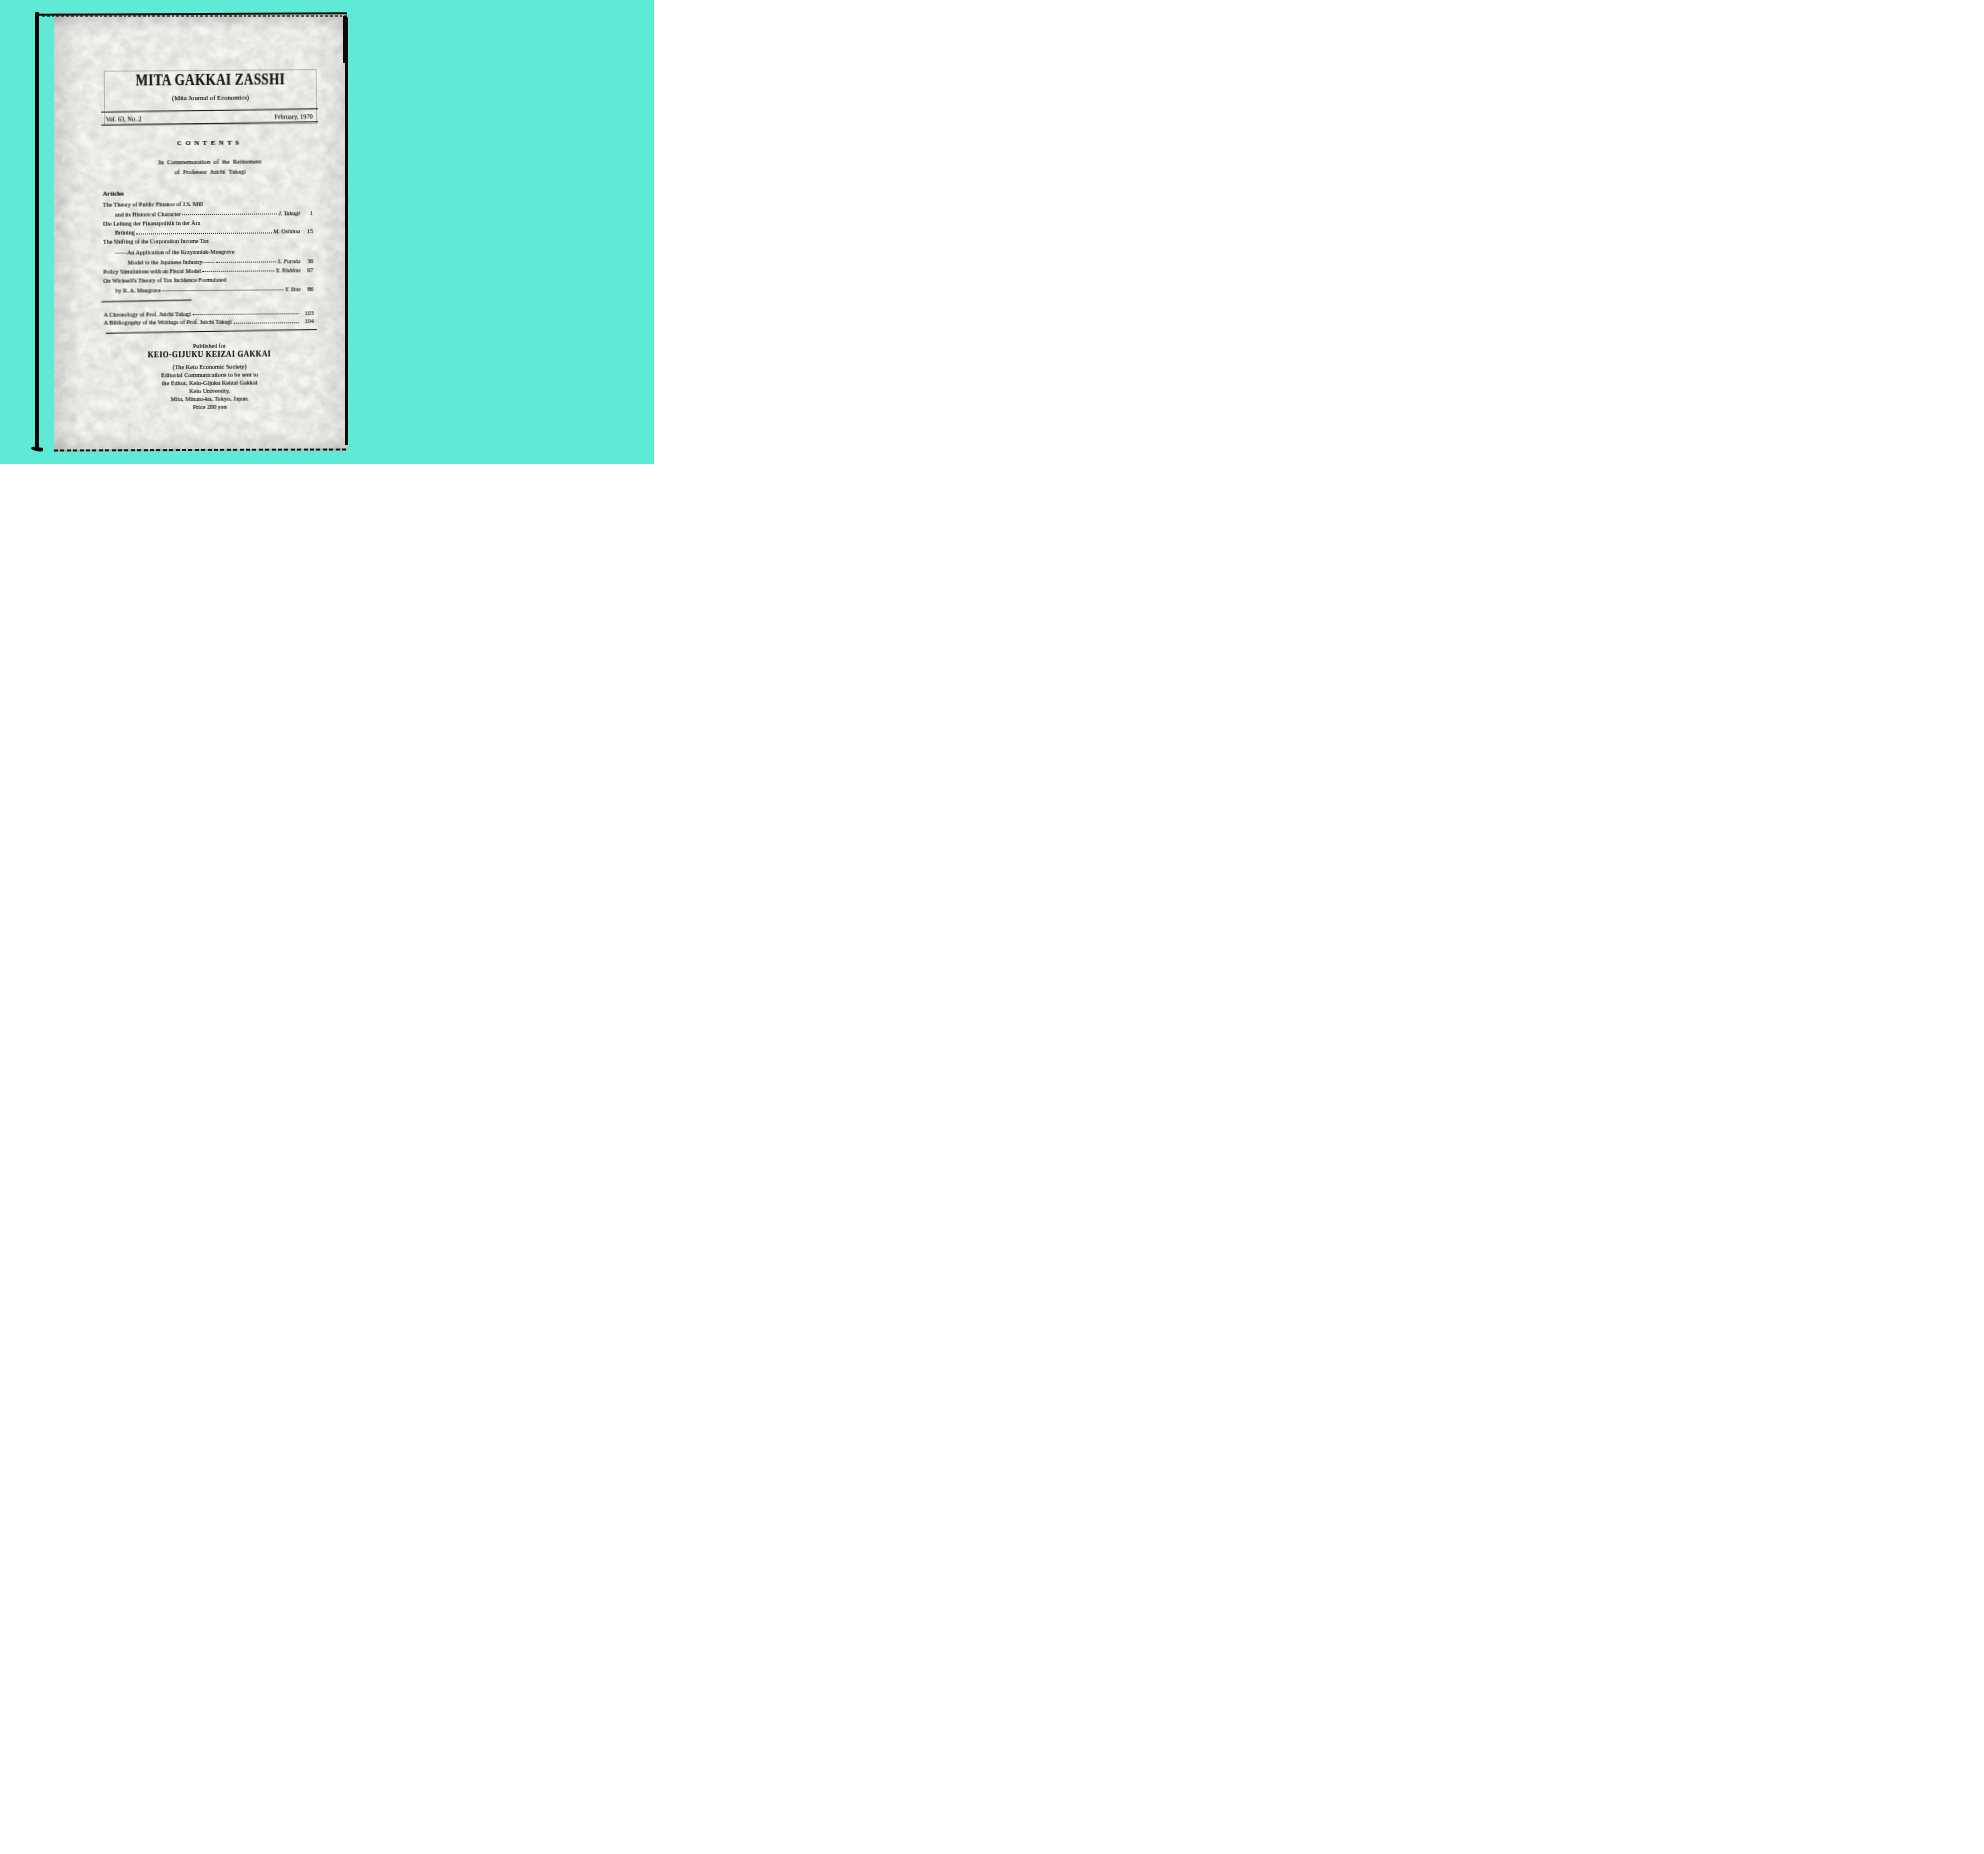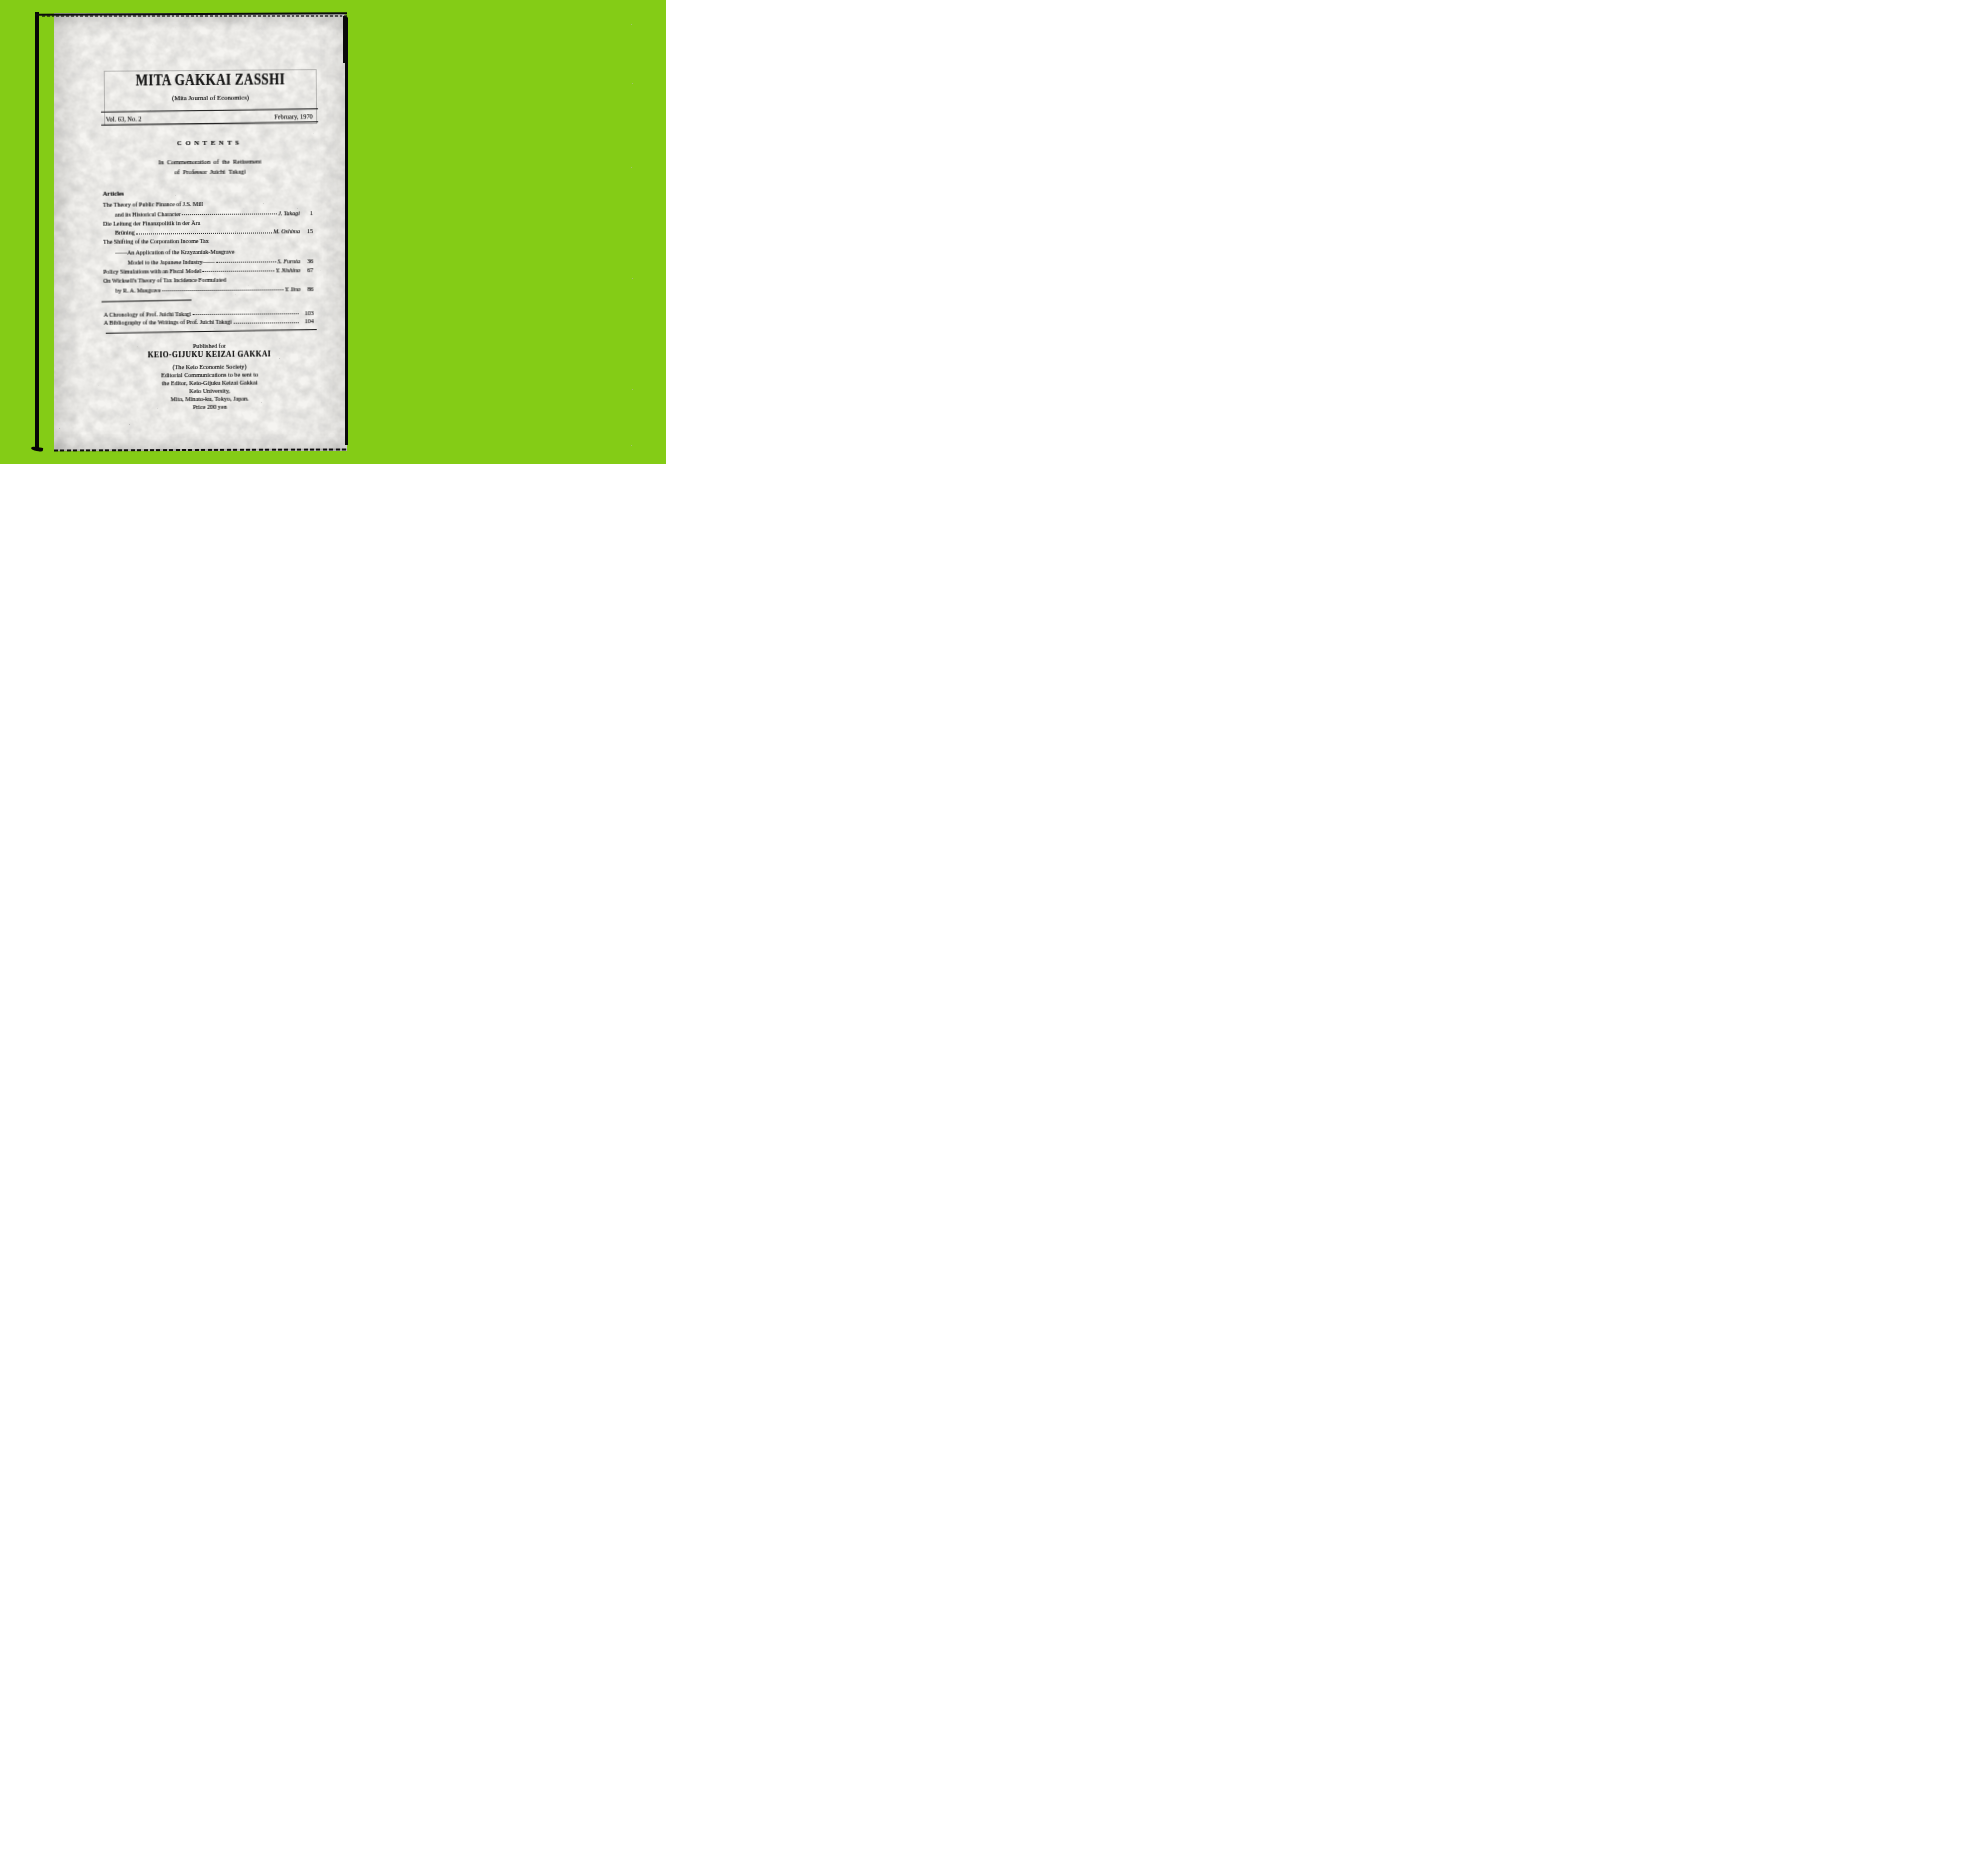--- a/index.html
+++ b/index.html
@@ -1,17 +1,17 @@
 <!DOCTYPE html>
 <html style="font-size:6.4px"><head>
 <meta charset="utf-8">
 <style>
   html,body{margin:0;padding:0;background:#ffffff;}
-  .stage{position:relative;width:654px;height:464px;background:#84cc16;overflow:hidden;
-         font-family:"Liberation Serif","DejaVu Serif",serif;color:#151515;padding-left:12px;}
+  .stage{position:relative;width:654px;height:464px;background:#5eead4;overflow:hidden;
+         font-family:"Liberation Serif","DejaVu Serif",serif;color:#151515;}
 
   
   .left-bar{position:absolute;left:35px;top:12.3px;width:4.4px;height:437px;background:#060606;}
   .left-bar:after{content:"";position:absolute;left:-3.6px;bottom:-1.6px;width:12px;height:4.4px;
                   background:#060606;border-radius:60% 20% 50% 70%;transform:rotate(9deg);}
   .smudge{position:absolute;background-image:radial-gradient(#666 0.4px,transparent 0.5px);
           background-size:2px 1.6px;}
   .smudge.s1{left:24px;top:8.7px;width:11px;height:15px;opacity:.35;transform:rotate(12deg);}
   .smudge.s2{left:41px;top:8.7px;width:14.3px;height:5.6px;opacity:.55;}
   .speck{position:absolute;width:0.8px;height:1.2px;background:#b9b9b9;opacity:.55;}

